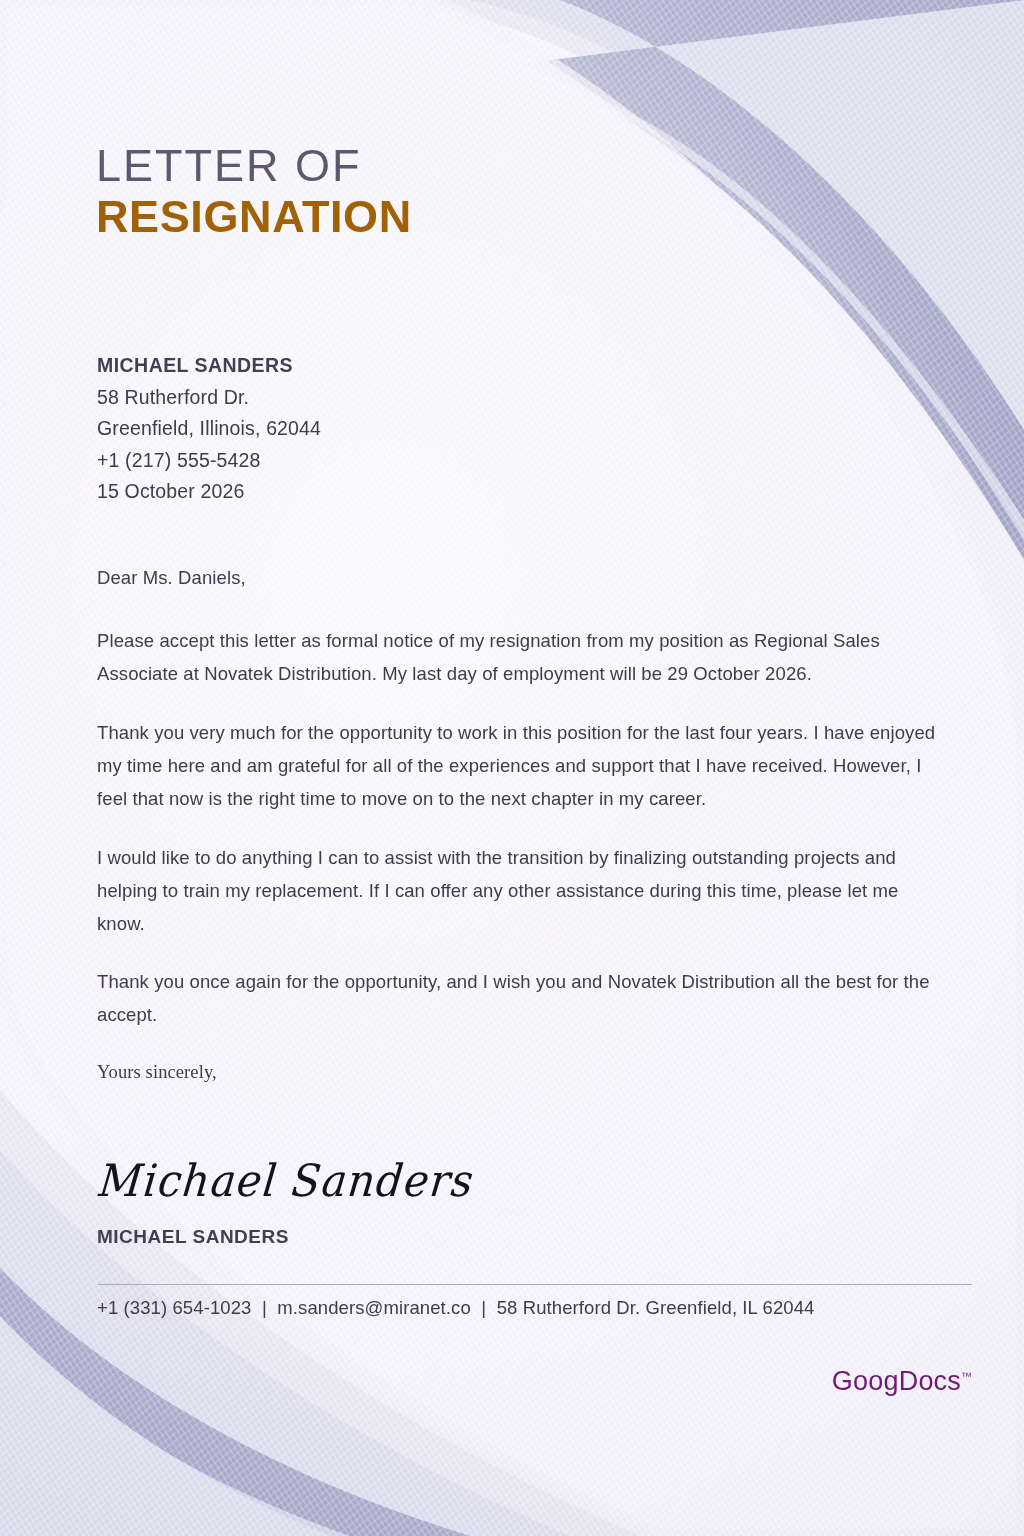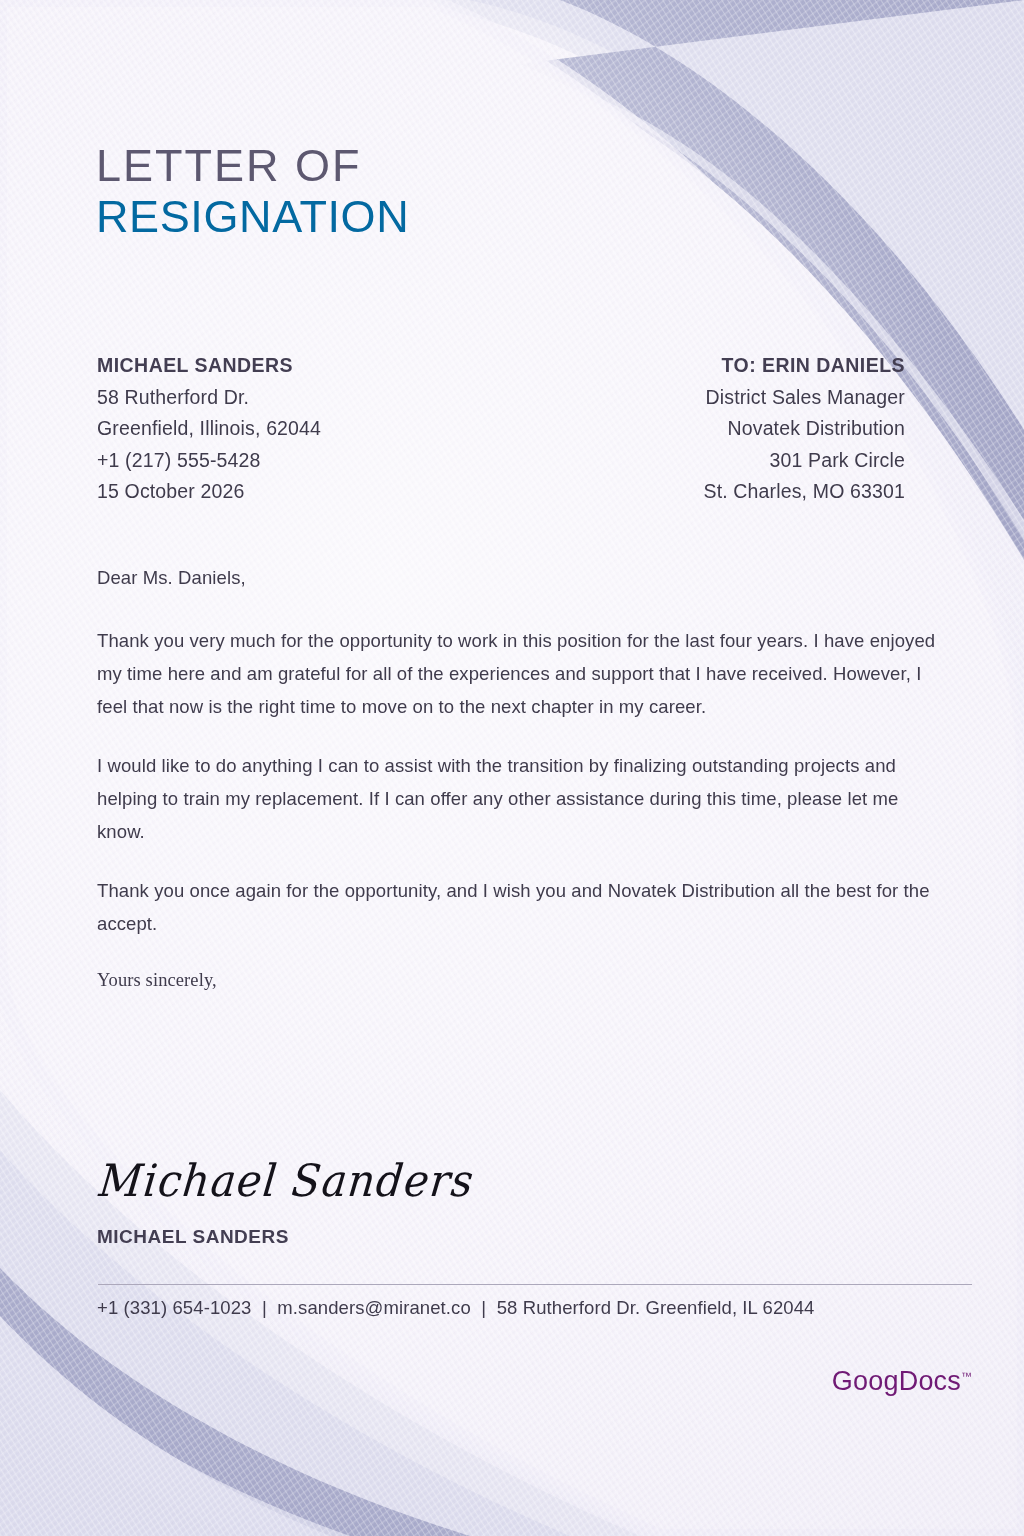--- a/index.html
+++ b/index.html
@@ -79,23 +79,23 @@
   .title-line1 {
     font-size: 45px;
     font-weight: 300;
     letter-spacing: 2.0px;
     color: #5d5870;
     line-height: 1.07;
     white-space: pre;
   }
   .title-line2 {
     font-size: 45px;
-    font-weight: 400;
+    font-weight: 700;
     letter-spacing: .6px;
-    color: #0369a1;
+    color: #a16207;
     line-height: 1.18;
     white-space: pre;
   }
 
   .addr-sender {
     position: absolute;
     left: 97px;
     top: 350px;
     text-align: left;
   }
@@ -299,30 +299,24 @@
     </div>
 
     <div class="addr-sender">
       <div class="addr-name">MICHAEL SANDERS</div>
       <div class="addr-line">58 Rutherford Dr.</div>
       <div class="addr-line">Greenfield, Illinois, 62044</div>
       <div class="addr-line">+1 (217) 555-5428</div>
       <div class="addr-line">15 October 2026</div>
     </div>
 
-    <div class="addr-recipient">
-      <div class="addr-name">TO: ERIN DANIELS</div>
-      <div class="addr-line">District Sales Manager</div>
-      <div class="addr-line">Novatek Distribution</div>
-      <div class="addr-line">301 Park Circle</div>
-      <div class="addr-line">St. Charles, MO 63301</div>
-    </div>
 
     <div class="body-block">
       <p class="salutation">Dear Ms. Daniels,</p>
+      <p class="para">Please accept this letter as formal notice of my resignation from my position as Regional Sales Associate at Novatek Distribution. My last day of employment will be 29 October 2026.</p>
       <p class="para">Thank you very much for the opportunity to work in this position for the last four years. I have enjoyed my time here and am grateful for all of the experiences and support that I have received. However, I feel that now is the right time to move on to the next chapter in my career.</p>
       <p class="para">I would like to do anything I can to assist with the transition by finalizing outstanding projects and helping to train my replacement. If I can offer any other assistance during this time, please let me know.</p>
       <p class="para">Thank you once again for the opportunity, and I wish you and Novatek Distribution all the best for the accept.</p>
       <p class="closing">Yours sincerely,</p>
     </div>
 
     <div class="sign-block">
       <div class="signature">Michael Sanders</div>
       <div class="sign-name">MICHAEL SANDERS</div>
     </div>

